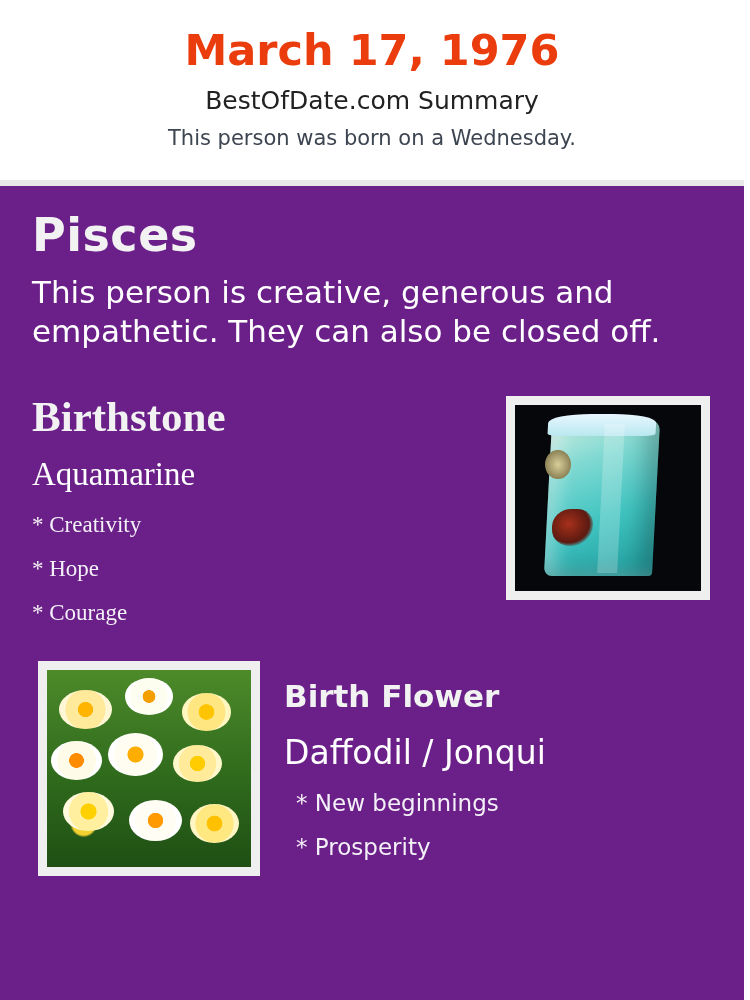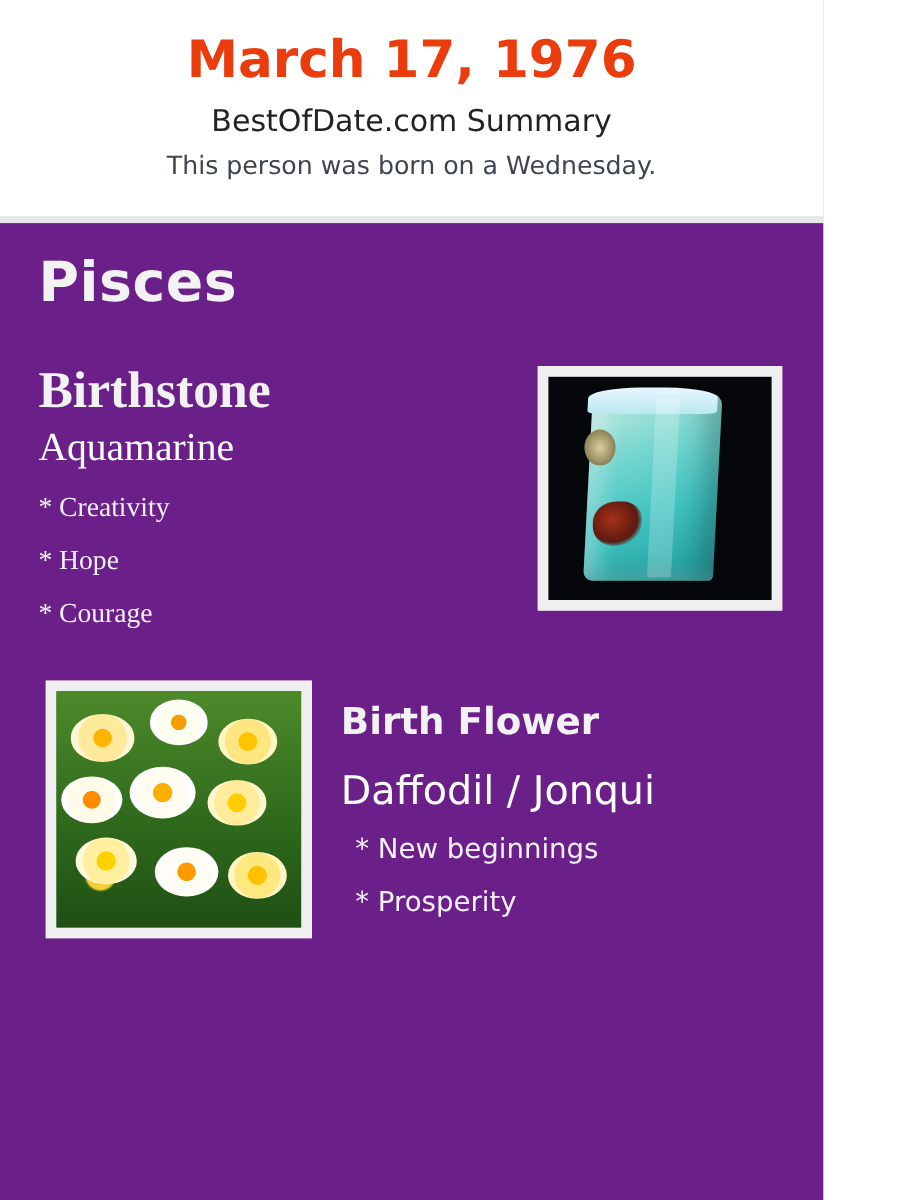--- a/index.html
+++ b/index.html
@@ -8,23 +8,23 @@
   }
   body {
     width: 750px;
     height: 1000px;
     background: #ffffff;
     font-family: "DejaVu Sans", sans-serif;
     overflow: hidden;
   }
   .page {
     position: relative;
-    width: 686px;
+    width: 744px;
     height: 1000px;
-    background: #14b8a6;
+    background: #ec4899;
   }
 
   
   .header {
     height: 180px;
     background: #ffffff;
     text-align: center;
     box-sizing: border-box;
     padding-top: 26px;
   }
@@ -89,21 +89,21 @@
   .stone-title {
     font-size: 43px;
     font-weight: bold;
     color: #f2f2f2;
     line-height: 1.05;
   }
   .stone-name {
     font-size: 33px;
     color: #ffffff;
     line-height: 1.2;
-    margin-top: 6px;
+    margin-top: 16px;
   }
   .bullet {
     font-size: 23px;
     color: #f4f0f7;
     line-height: 1.22;
     margin-top: 16px;
   }
 
   .stone-photo {
     position: absolute;
@@ -243,20 +243,21 @@
     <div class="header-site">BestOfDate.com Summary</div>
     <div class="header-sub">This person was born on a Wednesday.</div>
   </div>
 
   <div class="divider"></div>
 
   <div class="panel">
 
     <div>
       <div class="sign-name">Pisces</div>
+      <div class="sign-desc">This person is creative, generous and empathetic. They can also be closed off.</div>
     </div>
 
     <div class="stone-block">
       <div class="stone-title">Birthstone</div>
       <div class="stone-name">Aquamarine</div>
       <div class="bullet">* Creativity</div>
       <div class="bullet">* Hope</div>
       <div class="bullet">* Courage</div>
 
       <div class="stone-photo">

